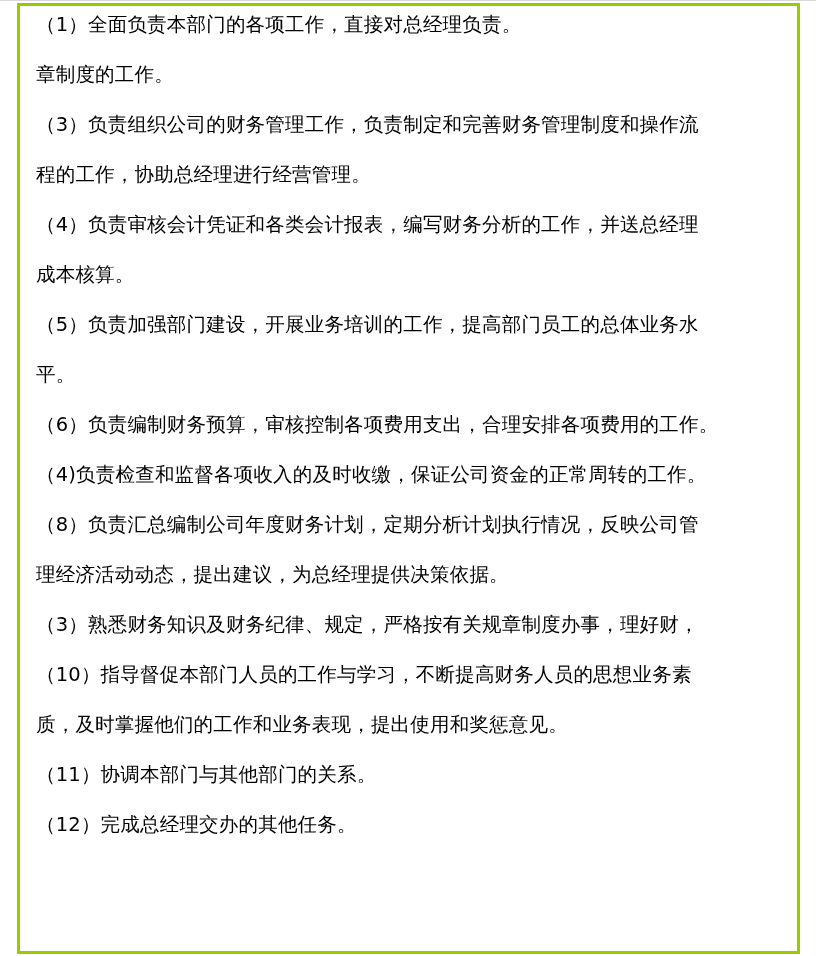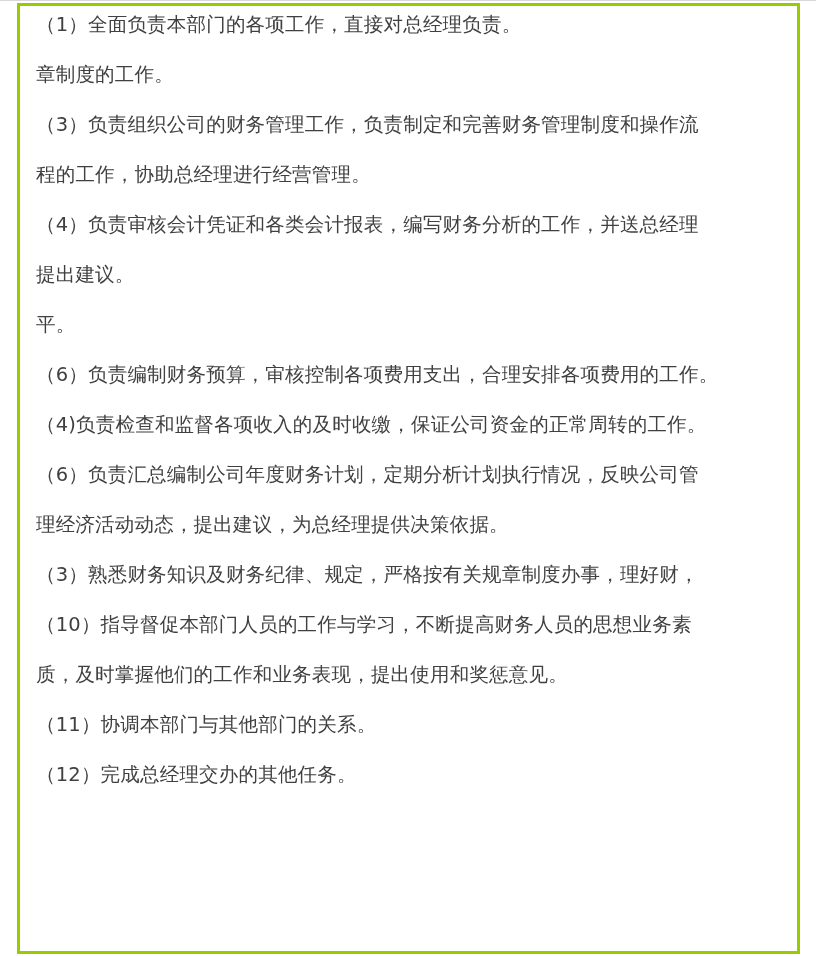--- a/index.html
+++ b/index.html
@@ -33,49 +33,50 @@
     .content {
       position: absolute;
       left: 16px;
       top: 2px;
       width: 752px;
     }
     .line {
       height: 50px;
       line-height: 34px;
       font-size: 19.5px;
-      color: #404040;
+      color: #000000;
       white-space: nowrap;
       letter-spacing: 0.2px;
     }
   </style>
 </head>
 <body>
 
 <div class="top-rule"></div>
 
 <div class="frame">
   <div class="content">
     <div class="line">（1）全面负责本部门的各项工作，直接对总经理负责。</div>
 
     <div class="line">章制度的工作。</div>
 
     <div class="line">（3）负责组织公司的财务管理工作，负责制定和完善财务管理制度和操作流</div>
     <div class="line">程的工作，协助总经理进行经营管理。</div>
 
     <div class="line">（4）负责审核会计凭证和各类会计报表，编写财务分析的工作，并送总经理</div>
-    <div class="line">提出建议。</div>
+    <div class="line">成本核算。</div>
 
+    <div class="line">（5）负责加强部门建设，开展业务培训的工作，提高部门员工的总体业务水</div>
     <div class="line">平。</div>
 
     <div class="line">（6）负责编制财务预算，审核控制各项费用支出，合理安排各项费用的工作。</div>
 
     <div class="line">（4)负责检查和监督各项收入的及时收缴，保证公司资金的正常周转的工作。</div>
 
-    <div class="line">（6）负责汇总编制公司年度财务计划，定期分析计划执行情况，反映公司管</div>
+    <div class="line">（8）负责汇总编制公司年度财务计划，定期分析计划执行情况，反映公司管</div>
     <div class="line">理经济活动动态，提出建议，为总经理提供决策依据。</div>
 
     <div class="line">（3）熟悉财务知识及财务纪律、规定，严格按有关规章制度办事，理好财，</div>
 
     <div class="line">（10）指导督促本部门人员的工作与学习，不断提高财务人员的思想业务素</div>
     <div class="line">质，及时掌握他们的工作和业务表现，提出使用和奖惩意见。</div>
 
     <div class="line">（11）协调本部门与其他部门的关系。</div>
 
     <div class="line">（12）完成总经理交办的其他任务。</div>

